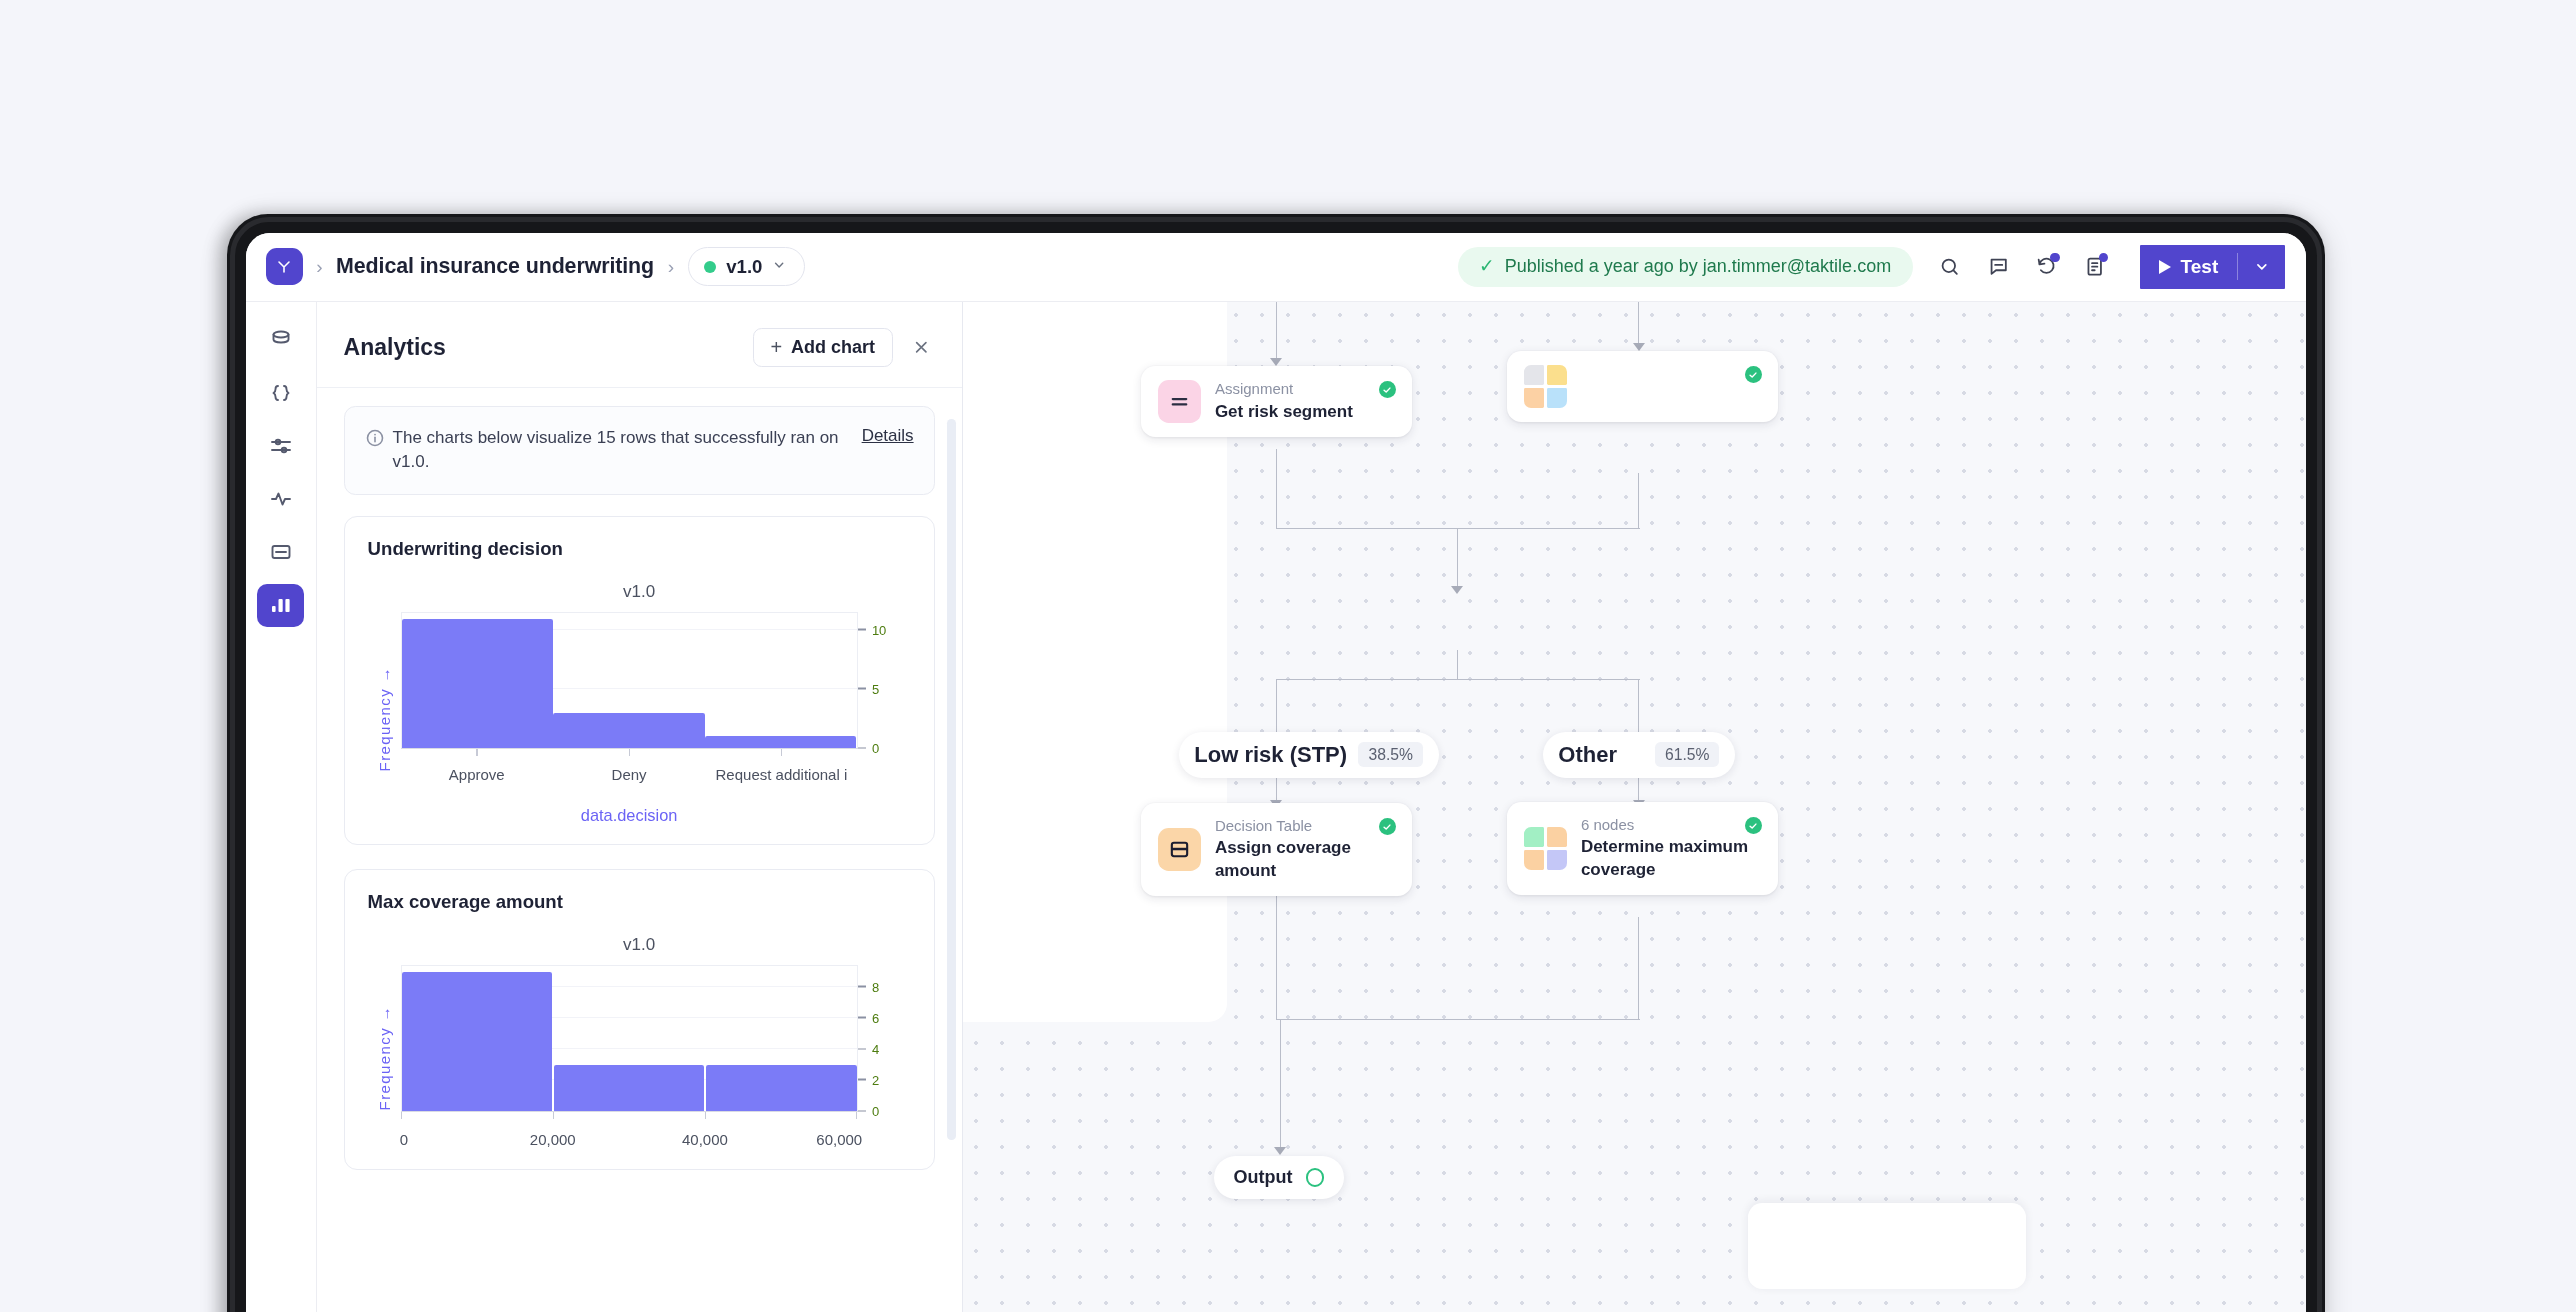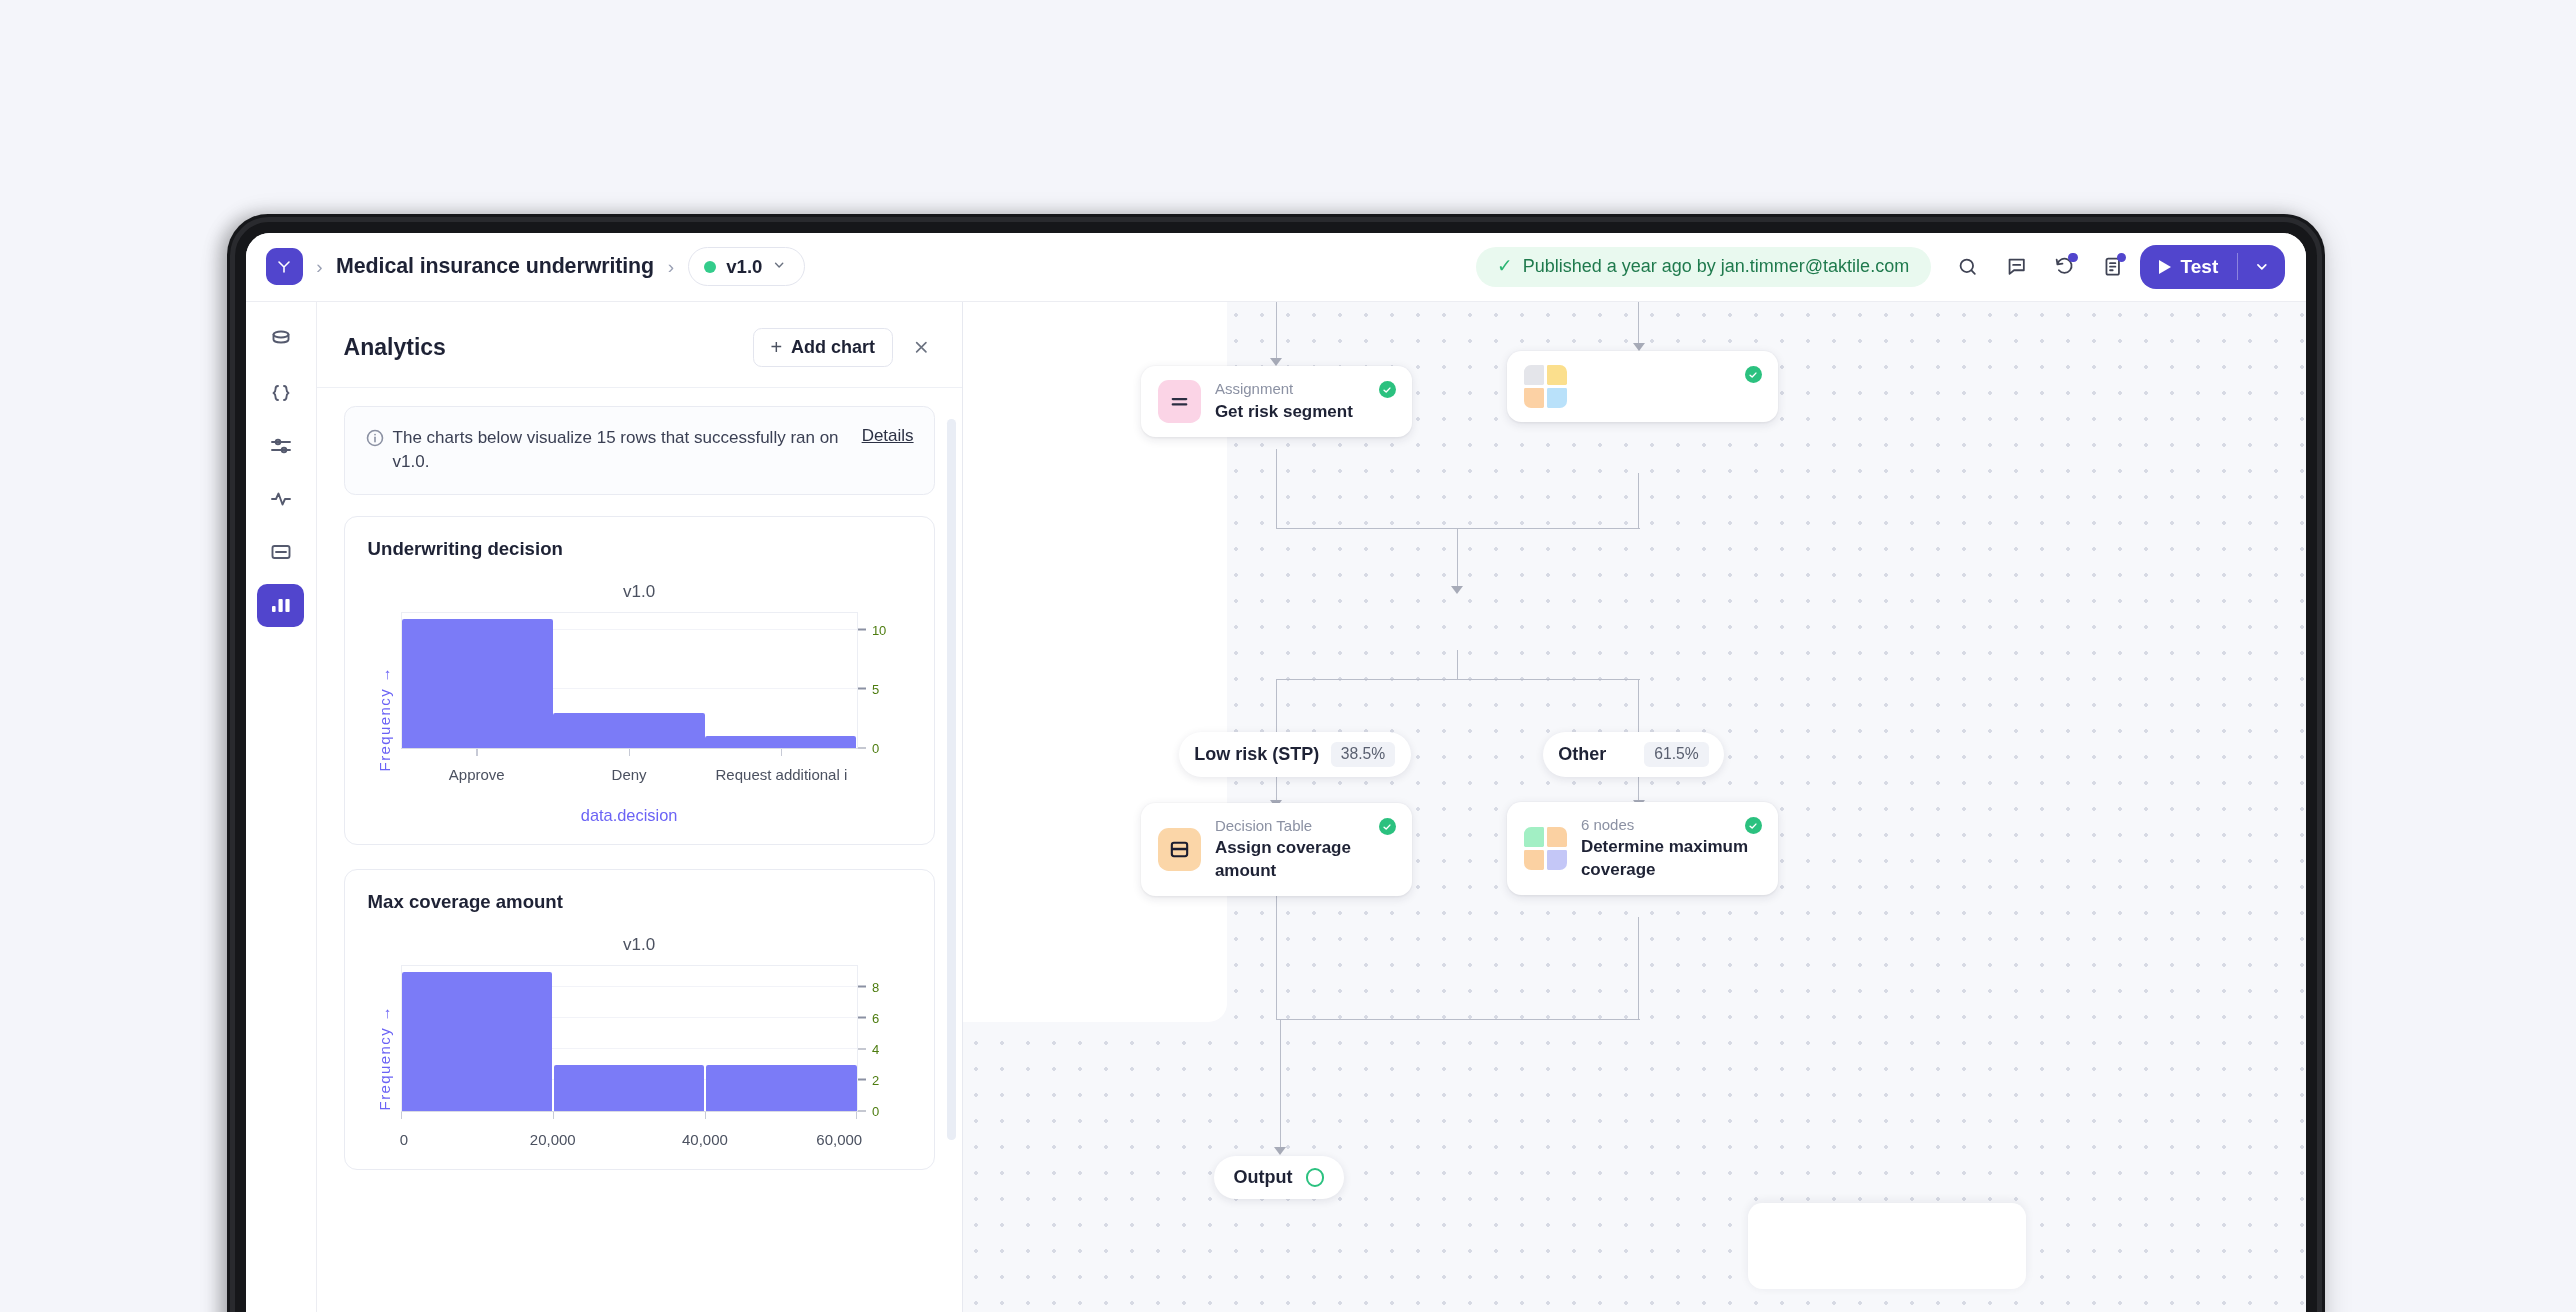--- a/index.html
+++ b/index.html
@@ -82,22 +82,22 @@
     display: flex; align-items: center; justify-content: center;
     position: relative;
   }
   .ticon svg { width: 21.4px; height: 21.4px; color: #3f4354; }
   .badge-dot {
     position: absolute; top: 7.1px; right: 7.1px;
     width: 9.3px; height: 9.3px; border-radius: 50%; background: #5145cd;
   }
   .test-btn {
     display: flex; align-items: center;
-    height: 44px; background: #5145cd; border-radius: 16px;
-    margin-left: 0; overflow: hidden;
+    height: 44px; background: #5145cd; border-radius: 1px;
+    margin-left: 18px; overflow: hidden;
   }
   .test-main {
     display: flex; align-items: center; gap: 10px;
     padding: 0 18.6px 0 18.6px; height: 100%;
   }
   .test-main .play { width: 0; height: 0; border-left: 12px solid #fff;
     border-top: 7.1px solid transparent; border-bottom: 7.1px solid transparent; }
   .test-label { color: #fff; font-size: 19px; font-weight: 600; }
   .test-split { width: 1.1px; height: 27px; background: rgba(255,255,255,.34); }
   .test-caret { padding: 0 15.7px; display: flex; align-items: center; }
@@ -279,21 +279,21 @@
     z-index: -1;
   }
 
   .pill-node {
     position: absolute;
     background: #fff; border-radius: 24px;
     box-shadow: 0 2.1px 8.6px rgba(28,33,59,.10);
     display: flex; align-items: center; gap: 11.4px;
     padding: 10px 15.7px;
   }
-  .pill-label { font-size: 18px; color: #1e2235; font-weight: 600; white-space: nowrap; }
+  .pill-label { font-size: 22px; color: #1e2235; font-weight: 600; white-space: nowrap; }
   .pill-pct {
     background: #f0f2f7; border-radius: 5.7px; padding: 3.6px 10px;
     font-size: 15.7px; color: #5a6070; font-weight: 500;
   }
   .out-node {
     position: absolute; background: #fff; border-radius: 24px;
     box-shadow: 0 2.1px 8.6px rgba(28,33,59,.10);
     display: flex; align-items: center; gap: 13px;
     padding: 11.4px 20px;
   }

